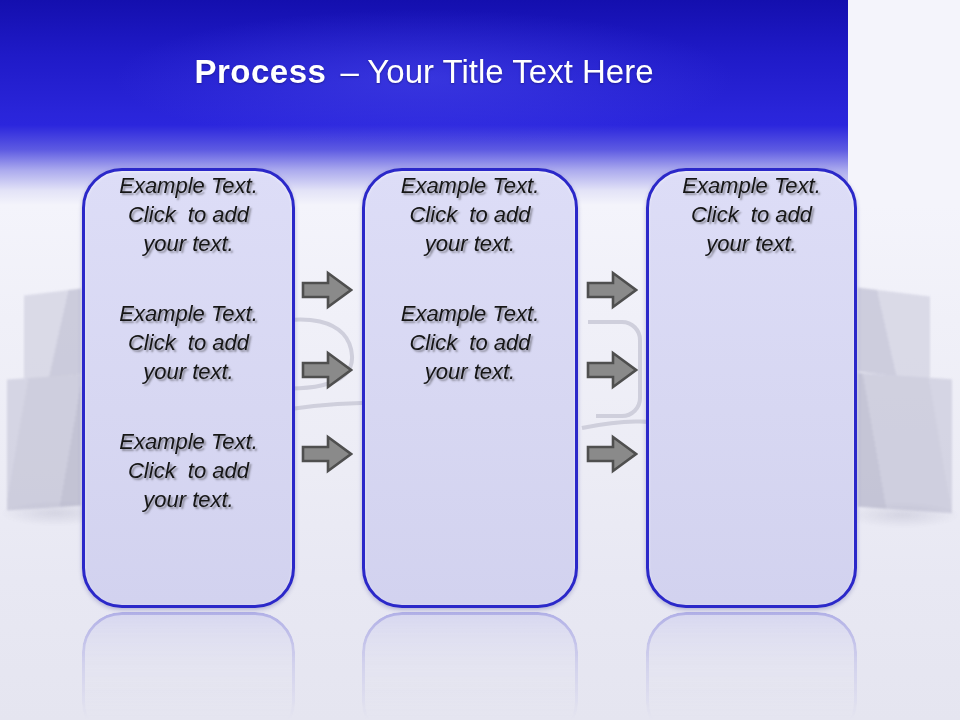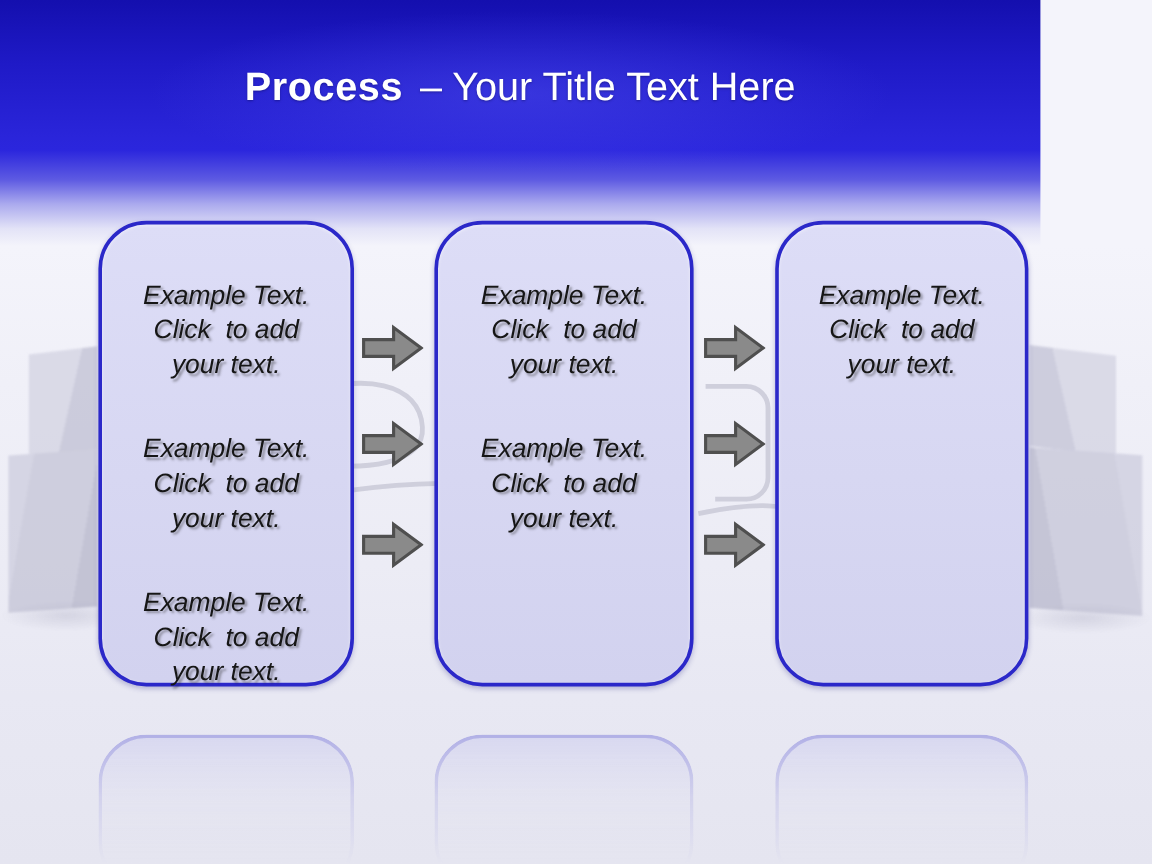--- a/index.html
+++ b/index.html
@@ -7,21 +7,20 @@
     position:relative;width:960px;height:720px;overflow:hidden;
     font-family:"Liberation Sans",sans-serif;
     background:linear-gradient(180deg,#f4f4fb 205px,#f0f0f8 320px,#ececf5 470px,#e8e8f3 580px,#e5e5f0 720px);
   }
   
   .header{
     position:absolute;left:0;top:0;width:848px;height:205px;
     background:
       radial-gradient(ellipse 430px 95px at 50% 78px, rgba(80,80,240,.45), rgba(80,80,240,0) 72%),
       linear-gradient(180deg,#140fae 0%,#1f1ac7 26%,#2a25da 56%,#2b26dd 61%,#5d5ae2 73%,#abaaee 83%,#e3e3f7 93%,#f4f4fb 100%);
-    padding-left: 19px;
   }
   .title{
     position:absolute;left:0;top:0;width:100%;margin:0;padding-top:54px;
     text-align:center;color:#ffffff;font-size:33px;font-weight:400;line-height:1.1;
     text-shadow:0 1px 2px rgba(0,0,40,.35);
   }
   .title .t-bold{font-weight:700;margin-right:14px;letter-spacing:.5px;}
   .title .t-rest{font-weight:400;}
   
   .pc{position:absolute;filter:blur(1px);opacity:.75;}
@@ -36,26 +35,25 @@
     background:linear-gradient(-103deg,#d3d3e2 58%,#c2c2d5 58%);}
   .pcr-tower{left:858px;top:376px;width:94px;height:134px;transform:skewY(4deg);
     background:linear-gradient(-100deg,#cdcdde 20%,#c6c6d8 20%,#c6c6d8 76%,#b8b8cc 76%);}
   .pcr-shadow{left:845px;top:502px;width:115px;height:26px;border-radius:50%;
     background:radial-gradient(ellipse,rgba(150,150,175,.35),rgba(150,150,175,0) 70%);}
   
   .cables{position:absolute;left:0;top:0;}
   .cables path{fill:none;stroke:#c9c9d7;stroke-width:4;opacity:.85;}
   
   .panel{
-    position:absolute;top:184px;height:388px;box-sizing:border-box;
+    position:absolute;top:168px;height:440px;box-sizing:border-box;
     border:3px solid var(--panel-border,#2b28c9);border-radius:40px;
     background:linear-gradient(180deg,#dddDf7 0%,#d7d7f2 55%,#d2d2ef 100%);
     background-color:var(--panel-fill,#d8d8f2);
     box-shadow:0 2px 4px rgba(50,50,140,.28), inset 0 1px 3px rgba(255,255,255,.5);
-    padding-top:44px;
   }
   .panel-1{left:82px;width:213px;}
   .panel-2{left:362px;width:216px;}
   .panel-3{left:646px;width:211px;}
   .text-block{
     white-space:pre-wrap;text-align:center;
     font-style:italic;font-size:22px;line-height:29px;
     color:var(--text-color,#161616);
     text-shadow:2px 2px 2px rgba(35,35,35,.42);
     margin:0 0 41px 0;cursor:text;

